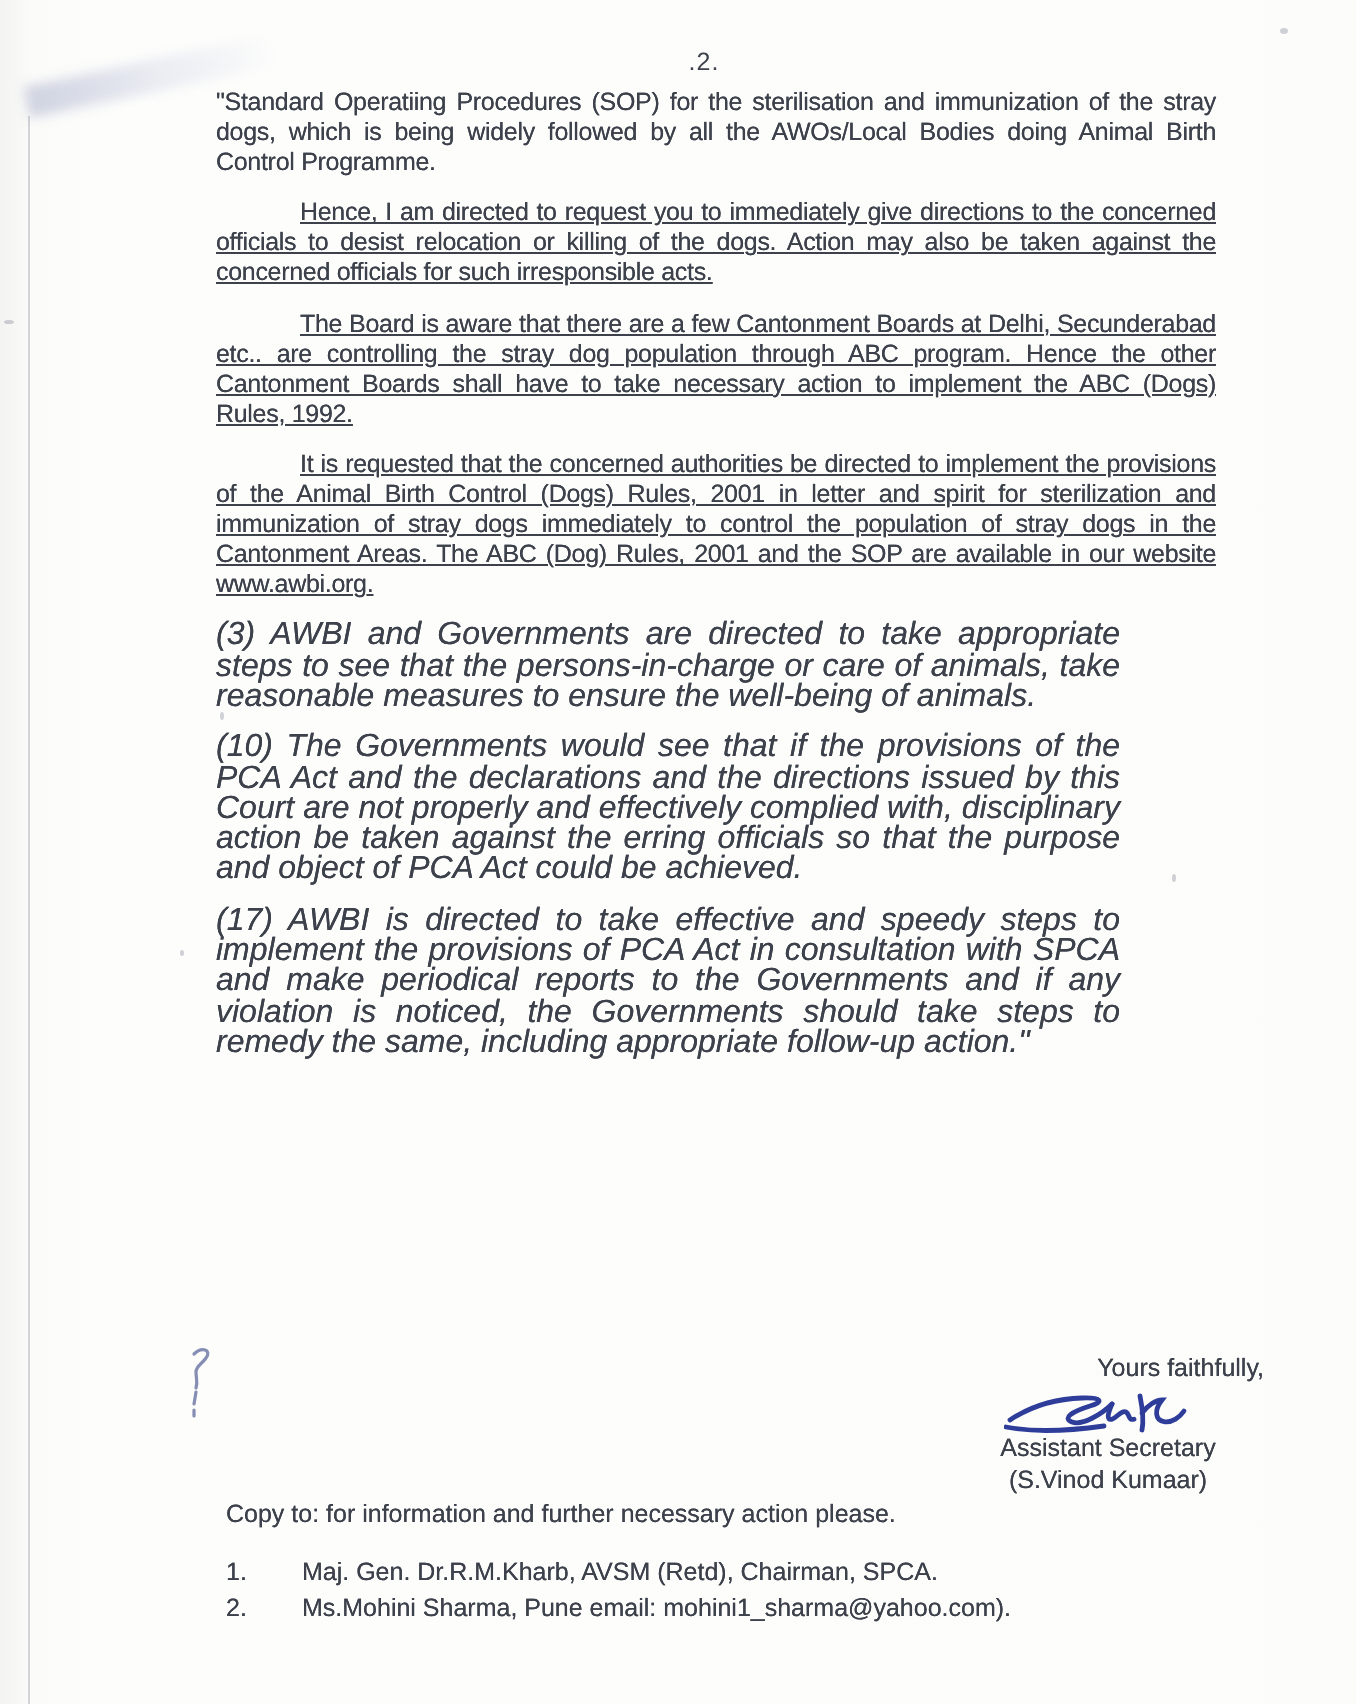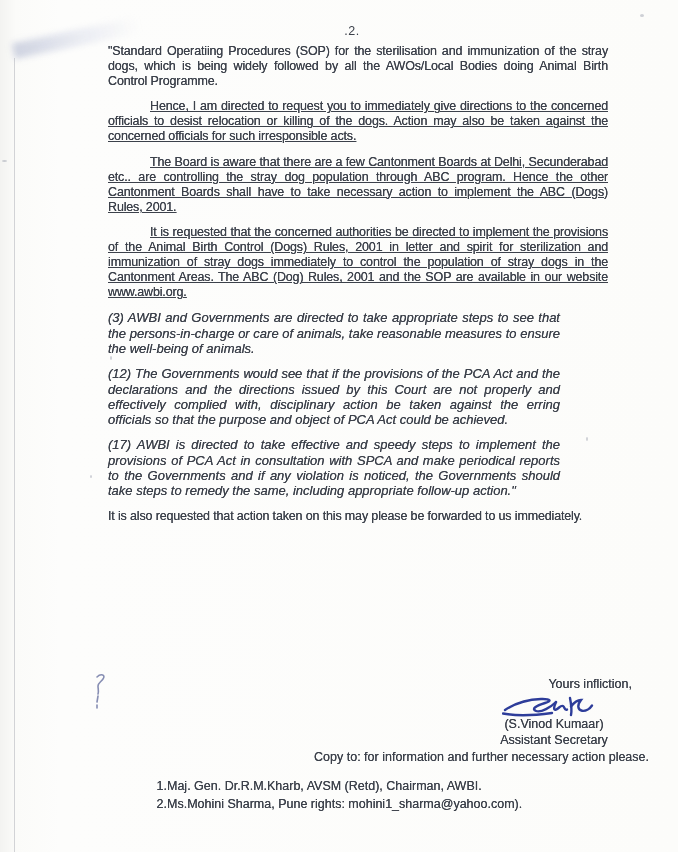--- a/index.html
+++ b/index.html
@@ -44,21 +44,21 @@
     letter-spacing: -0.15px;
     text-align: justify;
     text-shadow: 0 0 0.3px currentColor;
   }
   .content p { margin: 0 0 10px 0; }
   p.indent   { text-indent: 42px; text-decoration: underline; }
   p.indent-lg{ text-indent: 80px; }
   .quote {
     margin: 0 0 11px 44px; width: 452px;
     font-style: italic;
-    font-size: 13px; line-height: 15.3px;
+    font-size: 16px; line-height: 15.3px;
     letter-spacing: 0;
     color: var(--ink, #373c46);
     text-align: justify;
   }
   .link { text-decoration: underline; }
   
   .closing {
     position: absolute; top: 676px; right: 44px;
     width: 160px; text-align: center;
     font-size: 12.5px; line-height: 16px;
@@ -74,24 +74,23 @@
   }
   .pen-mark { position: absolute; left: 88px; top: 671px; }
   .pen-mark path {
     fill: none;
     stroke: rgba(95,104,155,0.75);
     stroke-width: 1.6;
     stroke-linecap: round;
   }
   
   .copyto {
-    position: absolute; top: 750px; left: 129px; width: 520px;
+    position: absolute; top: 750px; left: 113px; width: 520px;
     font-size: 12.5px; line-height: 15px;
     text-shadow: 0 0 0.3px currentColor;
-    text-align: right;
   }
   .copyto-heading { margin-bottom: 14px; }
   .copyto-row { display: flex; margin-bottom: 3px; }
   .copyto-num { width: 38px; flex: 0 0 38px; }
 </style>
 </head>
 <body>
 
 <div class="page">
 
@@ -101,52 +100,51 @@
   <div class="speck" style="left:110px;top:356px;width:2px;height:4px;"></div>
   <div class="speck" style="left:586px;top:437px;width:2px;height:4px;"></div>
   <div class="speck" style="left:640px;top:14px;width:4px;height:3px;"></div>
   <div class="speck" style="left:90px;top:475px;width:2px;height:3px;"></div>
 
   <div class="page-number">.2.</div>
 
   <div class="content">
     <p>"Standard Operatiing Procedures (SOP) for the sterilisation and immunization of the stray dogs, which is being widely followed by all the AWOs/Local Bodies doing Animal Birth Control Programme.</p>
     <p class="indent">Hence, I am directed to request you to immediately give directions to the concerned officials to desist relocation or killing of the dogs. Action may also be taken against the concerned officials for such irresponsible acts.</p>
-    <p class="indent">The Board is aware that there are a few Cantonment Boards at Delhi, Secunderabad etc.. are controlling the stray dog population through ABC program. Hence the other Cantonment Boards shall have to take necessary action to implement the ABC (Dogs) Rules, 2001.</p>
+    <p class="indent">The Board is aware that there are a few Cantonment Boards at Delhi, Secunderabad etc.. are controlling the stray dog population through ABC program. Hence the other Cantonment Boards shall have to take necessary action to implement the ABC (Dogs) Rules, 1992.</p>
     <p class="indent"><span>It is requested that the concerned authorities be directed to implement the provisions of the Animal Birth Control (Dogs) Rules, 2001 in letter and spirit for sterilization and immunization of stray dogs immediately to control the population of stray dogs in the Cantonment Areas. The ABC (Dog) Rules, 2001 and the SOP are available in our website </span><span class="link">www.awbi.org</span><span>.</span></p>
 
     <p class="quote">(3) AWBI and Governments are directed to take appropriate steps to see that the persons-in-charge or care of animals, take reasonable measures to ensure the well-being of animals.</p>
-    <p class="quote">(12) The Governments would see that if the provisions of the PCA Act and the declarations and the directions issued by this Court are not properly and effectively complied with, disciplinary action be taken against the erring officials so that the purpose and object of PCA Act could be achieved.</p>
+    <p class="quote">(10) The Governments would see that if the provisions of the PCA Act and the declarations and the directions issued by this Court are not properly and effectively complied with, disciplinary action be taken against the erring officials so that the purpose and object of PCA Act could be achieved.</p>
     <p class="quote">(17) AWBI is directed to take effective and speedy steps to implement the provisions of PCA Act in consultation with SPCA and make periodical reports to the Governments and if any violation is noticed, the Governments should take steps to remedy the same, including appropriate follow-up action."</p>
 
-    <p>It is also requested that action taken on this may please be forwarded to us immediately.</p>
   </div>
 
   <svg class="pen-mark" width="24" height="42" viewBox="0 0 24 42">
     <path d="M9,6 C13,2 18,4 15,8 C13,11 10,12 10,15 C10,18 11,20 10,23 M10,25 L9,31 M9,34 L9,37"></path>
   </svg>
 
   <div class="closing">
-    <div class="salutation">Yours infliction,</div>
+    <div class="salutation">Yours faithfully,</div>
     <svg class="sig" width="104" height="28" viewBox="0 0 104 28">
       <path d="M3,19 C12,13 24,8.5 39,8 C49,7.7 50,10 43,12 C34,14.8 29,18 34,20 C39,22 49,16 54,11"></path>
       <path d="M54,11 C52,15.5 51,19.5 54,18.6 C57,17.5 58.5,14 61,15 C63,16 62,19.5 65,18.6"></path>
       <path d="M68,7 C69,12 70,19 69,24"></path>
       <path d="M69,15.5 C72,11.5 76,9 79,9 C75,14 75.5,19 80,19.8 C84,20.5 88,17.5 90,14.5"></path>
       <path d="M1,22.5 C16,25.5 32,24.5 50,22"></path>
     </svg>
+    <div>Assistant Secretary</div>
     <div>(S.Vinod Kumaar)</div>
-    <div>Assistant Secretary</div>
   </div>
 
   <div class="copyto">
     <div class="copyto-heading">Copy to: for information and further necessary action please.</div>
     <div class="copyto-row">
       <span class="copyto-num">1.</span>
-      <span>Maj. Gen. Dr.R.M.Kharb, AVSM (Retd), Chairman, AWBI.</span>
+      <span>Maj. Gen. Dr.R.M.Kharb, AVSM (Retd), Chairman, SPCA.</span>
     </div>
     <div class="copyto-row">
       <span class="copyto-num">2.</span>
-      <span>Ms.Mohini Sharma, Pune rights: mohini1_sharma@yahoo.com).</span>
+      <span>Ms.Mohini Sharma, Pune email: mohini1_sharma@yahoo.com).</span>
     </div>
   </div>
 
 </div>
 
 </body></html>

